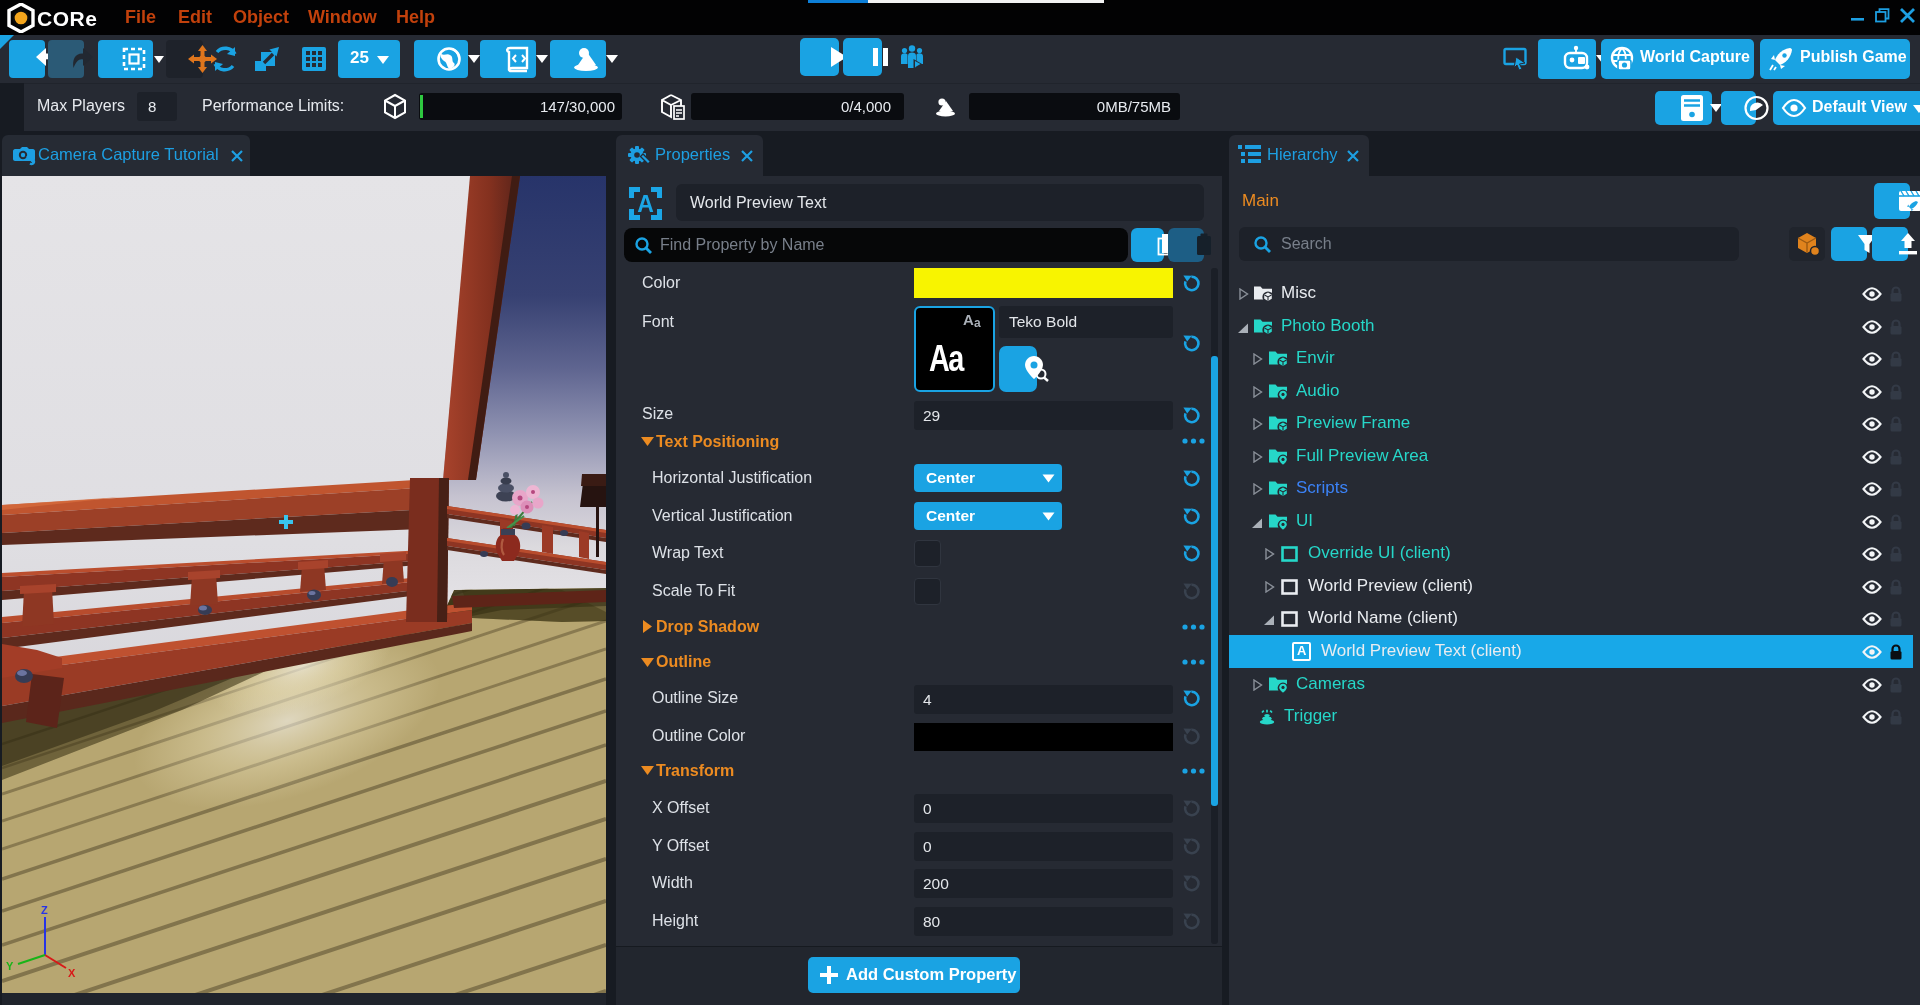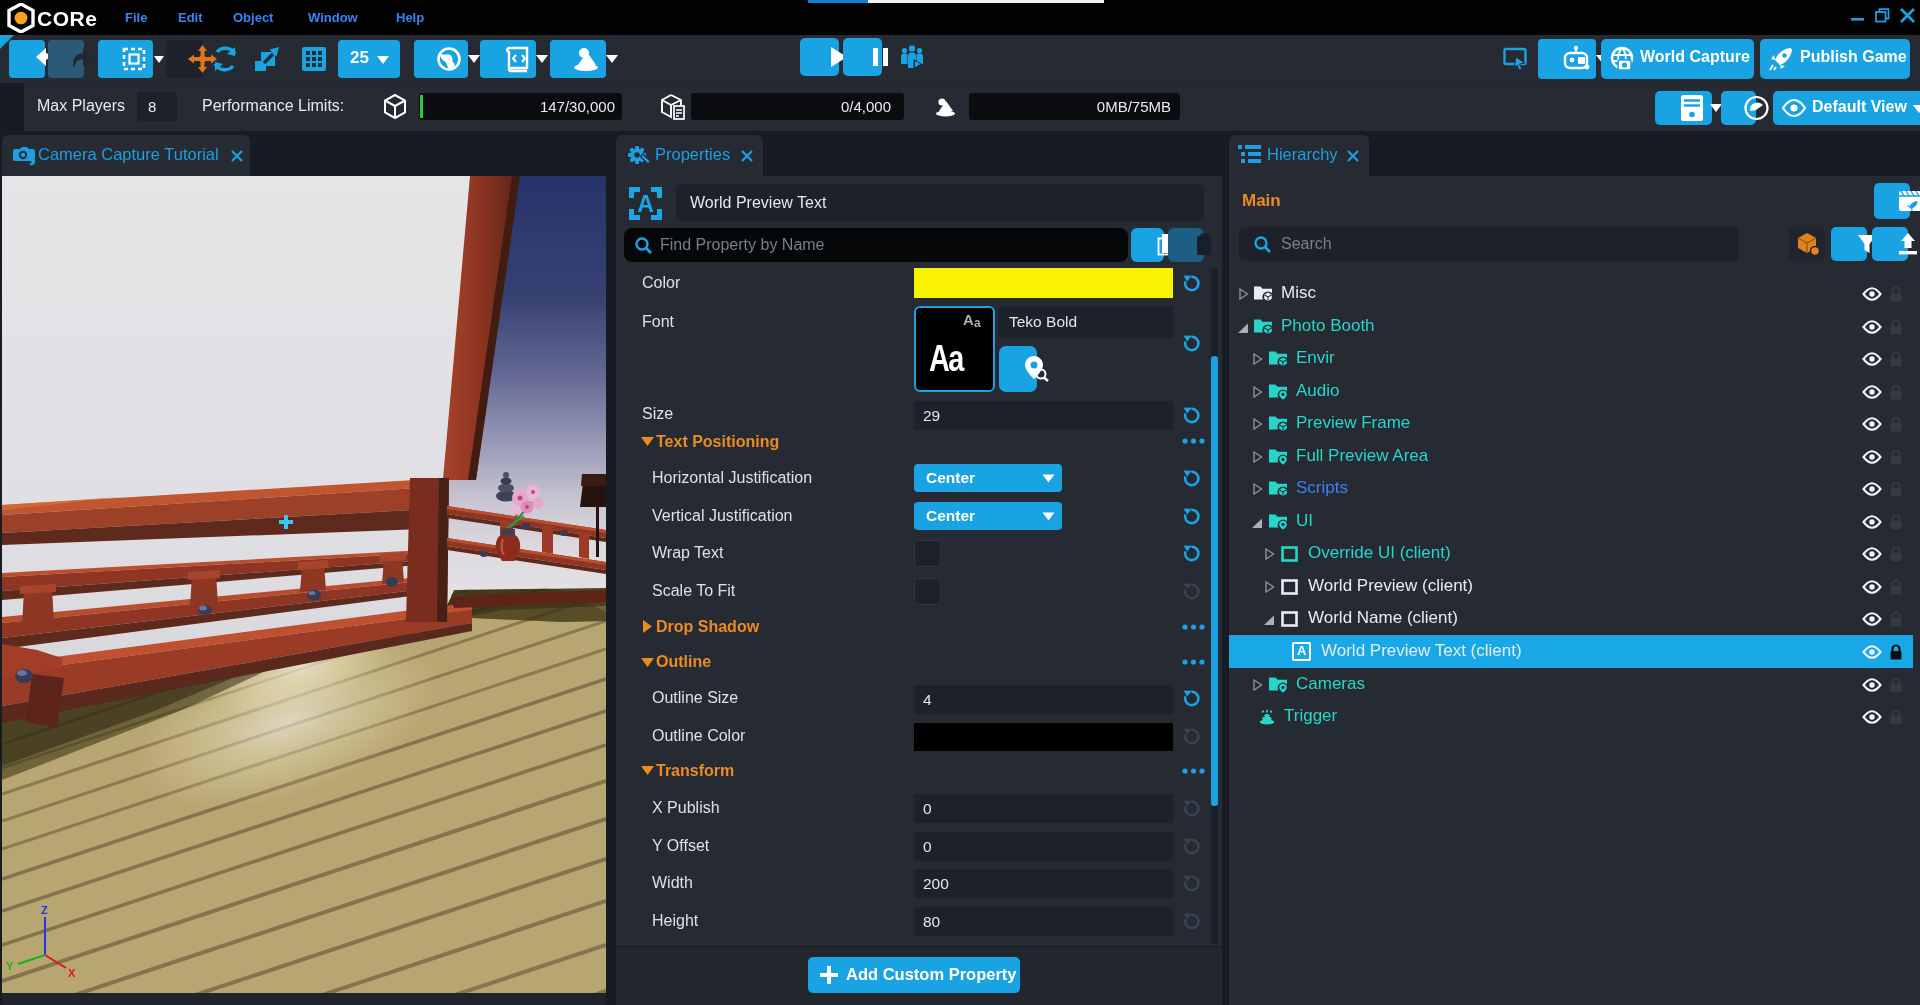--- a/index.html
+++ b/index.html
@@ -2,22 +2,22 @@
 <html><head>
 <meta charset="utf-8">
 <style>
 * { margin:0; padding:0; box-sizing:border-box; }
 html,body { width:1920px; height:1005px; overflow:hidden; background:#171b22;
   font-family:"Liberation Sans", sans-serif; }
 .abs { position:absolute; }
 #root { position:relative; width:1920px; height:1005px; background:#171b22; }
 
 #menubar { position:absolute; left:0; top:0; width:1920px; height:35px; background:#020203; }
-.menuitem { position:absolute; top:0; height:29px; line-height:35px; color:#3b82f6;
-  font-weight:bold; font-size:13px; }
+.menuitem { position:absolute; top:0; height:29px; line-height:35px; color:#c2410c;
+  font-weight:bold; font-size:18px; }
 .winbtn { position:absolute; top:6px; width:22px; height:22px; color:#1d9fe2; font-size:16px;
   text-align:center; line-height:22px; font-weight:bold; }
 
 #toolbar { position:absolute; left:0; top:35px; width:1920px; height:48px; background:#262a33; }
 #settingsrow { position:absolute; left:0; top:83px; width:1920px; height:48px; background:#262a33; border-top:1px solid #20242c;margin-left:24px; }
 .btn { position:absolute; border-radius:4px; background:#1aa3e3;padding-left:18px; }
 .darkinput { position:absolute; background:#0a0c10; border-radius:3px; color:#e8ebf0; font-size:15px; }
 .lbl { position:absolute; color:#e6e9ee; font-size:16px; }
 
 .tab { position:absolute; top:135px; height:41px; background:#262a33; border-radius:6px 6px 0 0; }
@@ -611,21 +611,21 @@
         <svg class="abs" style="left:25px;top:501px" width="13" height="11">
             <path d="M0 1 L13 1 L6.5 10 Z" fill="#ec8b21"></path>
           </svg>
         <div class="sect" style="left:40px;top:498px">Transform</div>
         <svg class="abs" style="left:566px;top:504px" width="23" height="6">
             <circle cx="3" cy="3" r="2.6" fill="#1aa3e3"></circle>
             <circle cx="11.5" cy="3" r="2.6" fill="#1aa3e3"></circle>
             <circle cx="20" cy="3" r="2.6" fill="#1aa3e3"></circle>
           </svg>
 
-        <div class="prow-label" style="left:36px;top:535px">X Publish</div>
+        <div class="prow-label" style="left:36px;top:535px">X Offset</div>
         <div class="pinput" style="top:530px">0</div>
         <svg class="abs rst-off" style="left:566px;top:535px" width="19" height="19">
             <use href="#rst"></use>
           </svg>
         <div class="prow-label" style="left:36px;top:573px">Y Offset</div>
         <div class="pinput" style="top:568px">0</div>
         <svg class="abs rst-off" style="left:566px;top:573px" width="19" height="19">
             <use href="#rst"></use>
           </svg>
         <div class="prow-label" style="left:36px;top:610px">Width</div>
@@ -707,21 +707,21 @@
             <rect x="3" y="14" width="4" height="4"></rect>
             <rect x="10" y="14" width="13" height="4"></rect>
           </g>
       </svg>
       <div class="tabtext" style="left:38px">Hierarchy</div>
       <svg class="abs" style="left:117px;top:14px" width="14" height="14">
           <path d="M2 2 L12 12 M12 2 L2 12" stroke="#1d9fe2" stroke-width="2.2"></path>
         </svg>
     </div>
     <div class="panel" style="left:1229px;width:691px;height:829px">
-      <div class="abs" style="left:13px;top:15px;color:#ec8b21;font-weight:bold;font-size:17px">Main</div>
+      <div class="abs" style="left:13px;top:15px;color:#ec8b21;font-weight:normal;font-size:17px">Main</div>
       <div class="btn" style="left:645px;top:7px;width:36px;height:36px;border-radius:5px">
         <svg width="36" height="36" viewBox="0 0 36 36">
           <rect x="7" y="8" width="22" height="20" rx="2" fill="#fff"></rect>
           <path d="M7 13 L29 13" stroke="#1aa3e3" stroke-width="1.6"></path>
           <path d="M9 8 L12 13 M14 8 L17 13 M19 8 L22 13 M24 8 L27 13" stroke="#1aa3e3" stroke-width="1.4"></path>
           <path d="M24 18 C21 19 18 21 17 24 L19 26 C22 25 25 22 26 19 Z M17 24 L15 23.5 L16.5 21.5 Z M19 26 L19.5 28 L21.5 26.5 Z" fill="#1aa3e3"></path>
         </svg>
       </div>
       <div class="abs" style="left:10px;top:51px;width:500px;height:34px;background:#1d2129;border-radius:6px">
         <svg class="abs" style="left:14px;top:8px" width="19" height="19" viewBox="0 0 19 19">

